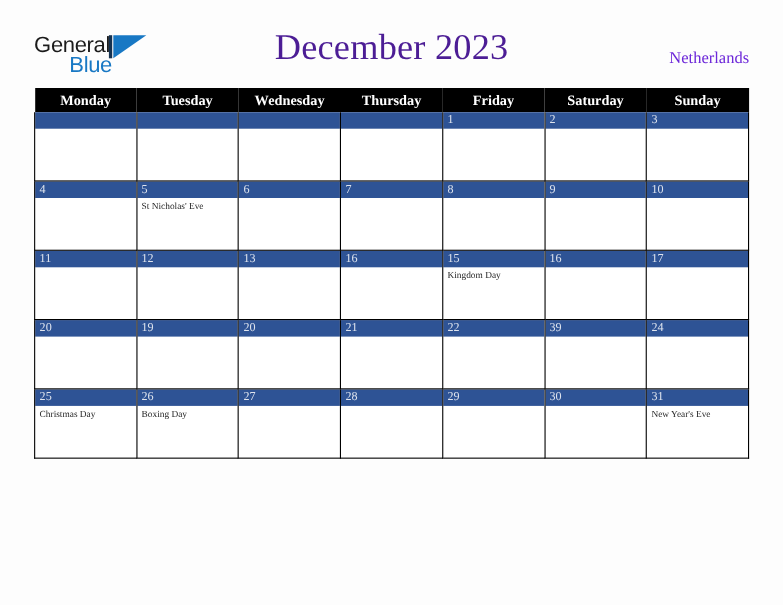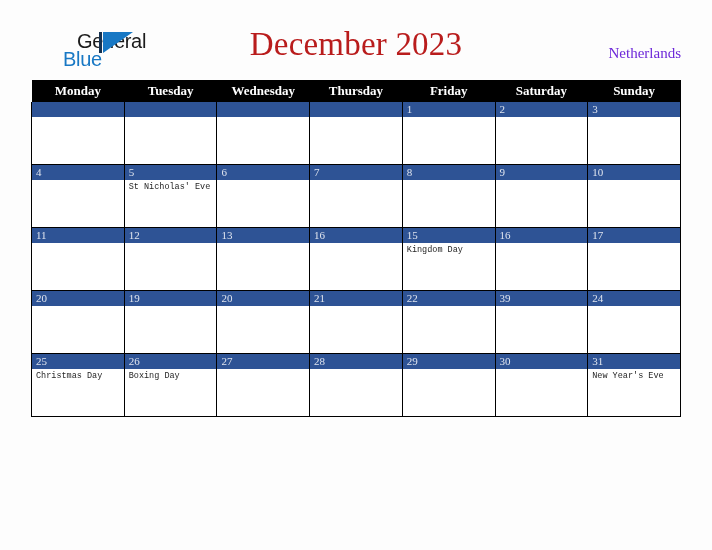--- a/index.html
+++ b/index.html
@@ -33,21 +33,20 @@
   }
   .logo-general {
     position: absolute;
     left: 0;
     top: 0;
     font-family: "Liberation Sans", sans-serif;
     font-size: 20px;
     letter-spacing: -0.3px;
     color: #1b1b1b;
     line-height: 20px;
-    margin-left: 46px;
   }
   .logo-blue {
     position: absolute;
     left: 32px;
     top: 18px;
     font-family: "Liberation Sans", sans-serif;
     font-size: 20px;
     letter-spacing: -0.3px;
     color: #1878c4;
     line-height: 20px;
@@ -79,21 +78,21 @@
   }
 
   .cal-title {
     position: absolute;
     left: 0;
     top: 26px;
     width: 712px;
     text-align: center;
     font-family: "Liberation Serif", serif;
     font-size: 33px;
-    color: #b91c1c;
+    color: #4c1d95;
     letter-spacing: 0.2px;
     white-space: nowrap;
   }
 
   .cal-country {
     position: absolute;
     right: 31px;
     top: 45px;
     font-family: "Liberation Serif", serif;
     font-size: 15px;
@@ -145,21 +144,21 @@
     padding-left: 4px;
     box-sizing: border-box;
     overflow: hidden;
   }
   .daybar.empty {
     color: transparent;
   }
 
   .events {
     padding: 2px 3px 0 4px;
-    font-family: Liberation Mono, monospace;
+    font-family: Liberation Serif, serif;
     font-size: 8.5px;
     color: #262626;
     line-height: 11px;
   }
   .event {
     display: block;
     white-space: nowrap;
     overflow: hidden;
   }
 </style>

